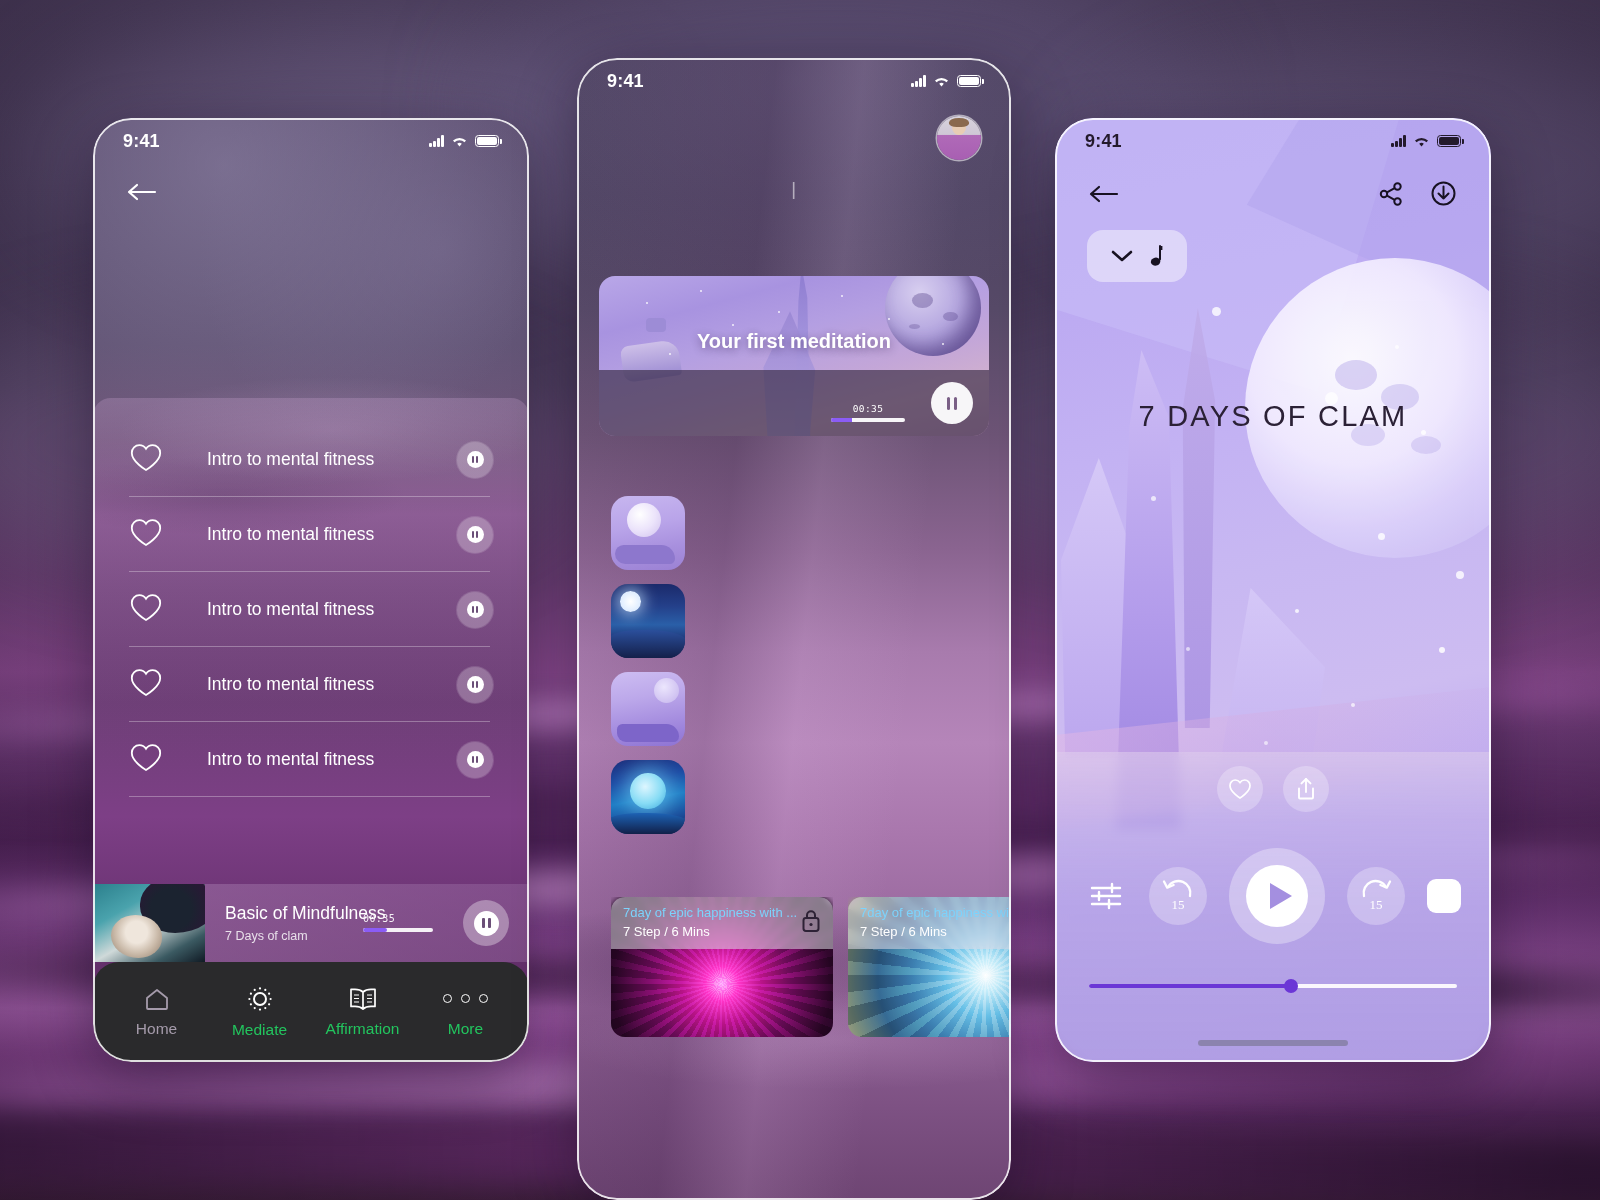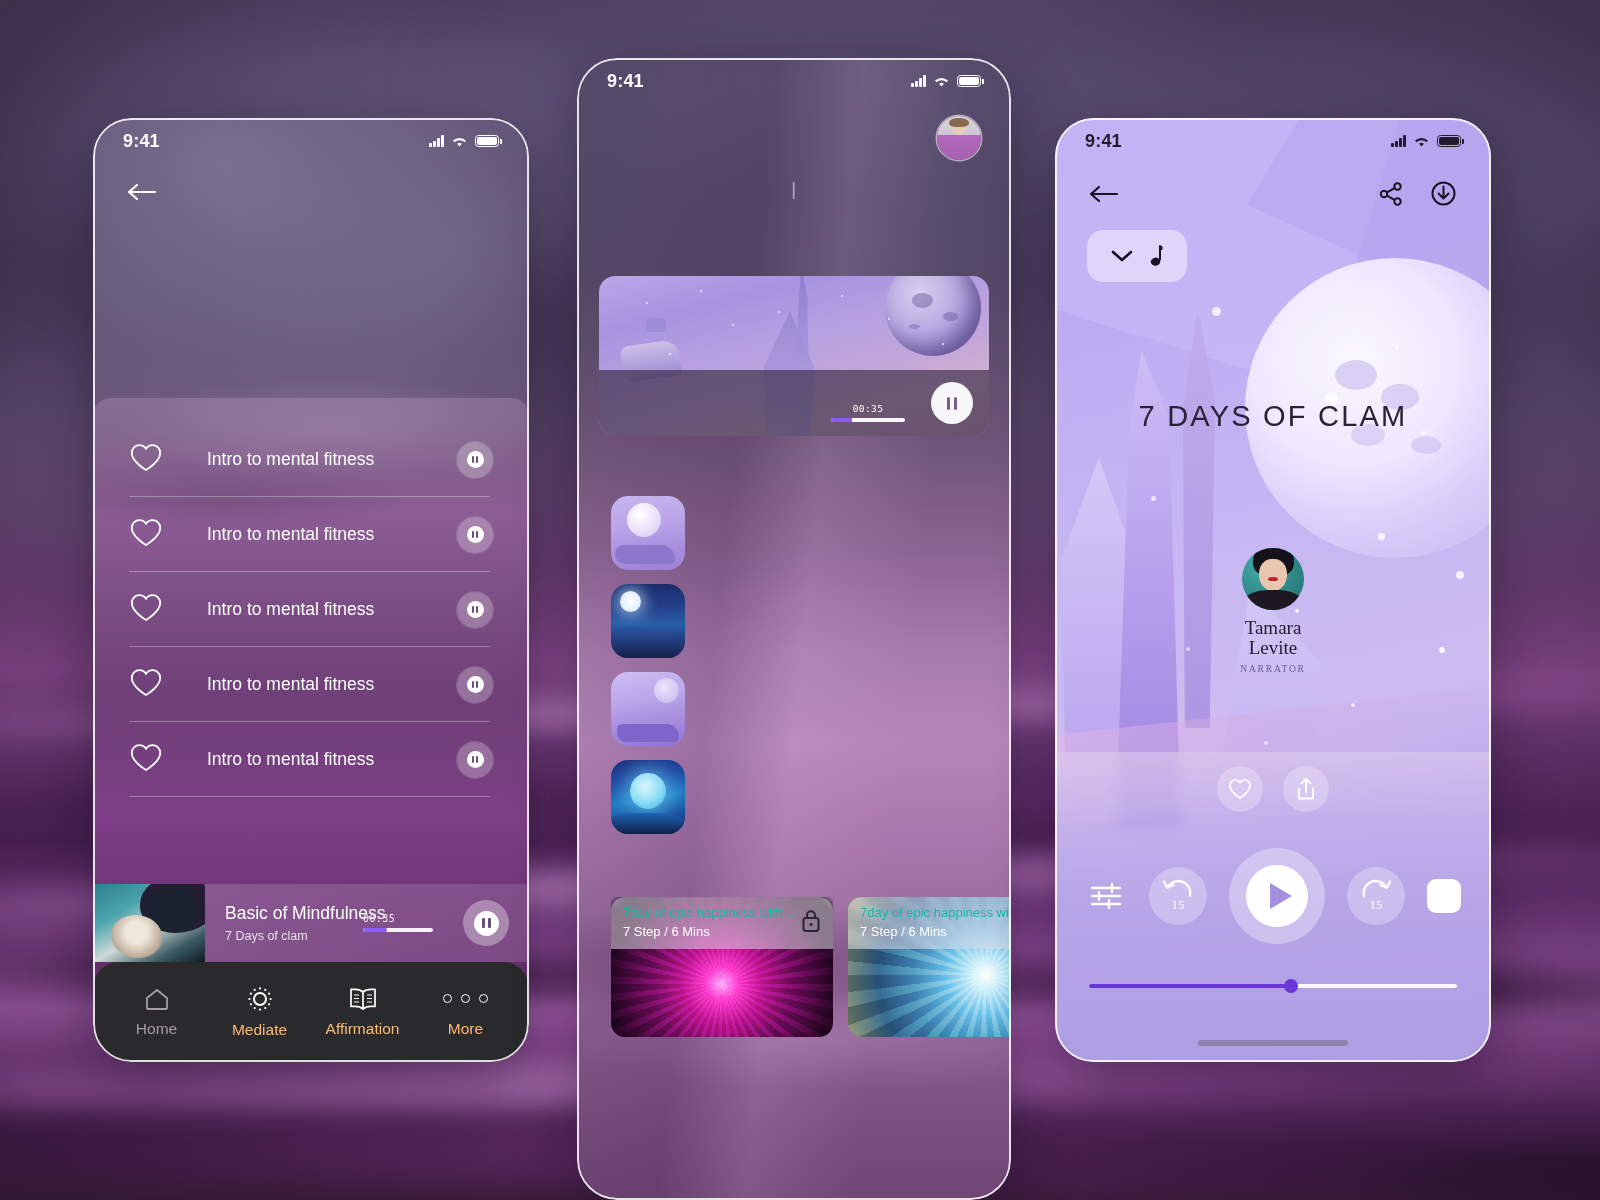--- a/index.html
+++ b/index.html
@@ -130,21 +130,21 @@
   .p1-pbtn { position:absolute; right:20px; width:46px; height:46px; border-radius:50%; background:rgba(255,255,255,.34); display:flex; align-items:center; justify-content:center; }
   .p1-pbtn b { width:25px; height:25px; border-radius:50%; background:#fff; display:flex; align-items:center; justify-content:center; gap:3px; }
   .p1-pbtn b i { width:3px; height:10px; background:#6b4f78; display:block; border-radius:1px; }
 
   .p1-nav {
     position:absolute; left:0; right:0; bottom:0; height:100px;
     background:#2a2a2c; border-radius:26px 26px 38px 38px;
     display:flex; align-items:center; justify-content:space-around; padding:0 12px;
   }
   .nav-item { display:flex; flex-direction:column; align-items:center; gap:9px; width:92px; cursor:pointer; }
-  .nav-lbl { font-size:15.5px; color:#fdba74; }
+  .nav-lbl { font-size:15.5px; color:#22c55e; }
   .nav-item.dim .nav-lbl { color:#a59bab; }
   .nav-item.dim svg { color:#a59bab; }
   .dots { display:flex; gap:9px; height:24px; align-items:center; }
   .dots i { width:9px; height:9px; border-radius:50%; border:1.4px solid #fff; display:block; }
 
   
   #p2bg { position:absolute; inset:0;
     background:
       radial-gradient(ellipse 120% 30% at 50% 2%, rgba(110,98,135,.5), transparent 70%),
       linear-gradient(180deg,#4d4260 0%,#4f4462 12%,#574a68 22%,#6d5476 33%,#8a6490 43%,#a87bad 52%,#b585b9 60%,#a977ad 68%,#9a6a9f 76%,#8e5f93 84%,#7d5183 92%,#6e4573 100%);
@@ -215,21 +215,21 @@
   .th-c .moon { position:absolute; right:8%; top:8%; width:34%; height:34%; border-radius:50%; background:radial-gradient(circle at 40% 36%,#ece6fd,#c3b2ec); }
   .th-c .ld { position:absolute; left:8%; bottom:6%; width:84%; height:24%; background:#7d65c9; border-radius:6px 14px 6px 10px; }
   .th-d { background:linear-gradient(170deg,#1b2c7a 0%,#1c4aa3 28%,#1f7cc4 52%,#1a4e9c 76%,#14245e 100%); }
   .th-d .moon { position:absolute; left:26%; top:18%; width:48%; height:48%; border-radius:50%; background:radial-gradient(circle at 42% 38%,#ddf6ff 0%,#87dcf5 55%,#3aa7dd 100%); box-shadow:0 0 20px 6px rgba(120,220,255,.55); }
   .th-d .ld { position:absolute; left:-5%; bottom:0; width:110%; height:28%; background:linear-gradient(180deg,#1d62b4,#112049); border-radius:40% 50% 0 0; }
 
   .p2-mind { font-size:20px; font-weight:500; margin:26px 0 0 34px; }
   .mind-row { display:flex; gap:15px; margin:14px 0 0 34px; }
   .mind-card { width:222px; height:140px; border-radius:14px; overflow:hidden; position:relative; flex:0 0 222px; }
   .mc-head { position:absolute; left:0; right:0; top:0; height:52px; background:rgba(225,220,232,.55); backdrop-filter:blur(3px); padding:8px 12px; }
-  .mc-t { font-size:13px; color:#14b8a6; white-space:nowrap; overflow:hidden; }
+  .mc-t { font-size:13px; color:#7dd3fc; white-space:nowrap; overflow:hidden; }
   .mc-s { font-size:13px; color:#fff; margin-top:4px; }
   .mc-lock { position:absolute; right:12px; top:12px; color:#2e2236; }
   .mc-img { position:absolute; inset:0; top:0; }
   .mc-img.flower { background:radial-gradient(circle at 50% 62%, #ffb3ff 0%, #ff3fd0 12%, #c4189a 28%, #7b0d66 50%, #2c0628 78%, #17041a 100%); }
   .mc-img.flower::after { content:''; position:absolute; inset:0;
     background:repeating-conic-gradient(from 0deg at 50% 62%, rgba(255,255,255,.12) 0deg 4deg, rgba(0,0,0,.18) 4deg 9deg); mix-blend-mode:overlay; }
   .mc-img.ice { background:radial-gradient(circle at 62% 56%, #ffffff 0%, #cdeffb 10%, #7bc6e8 26%, #4a8fb8 46%, #2e5c80 68%, #6d7c6a 88%, #97906f 100%); }
   .mc-img.ice::after { content:''; position:absolute; inset:0;
     background:repeating-conic-gradient(from 10deg at 62% 56%, rgba(255,255,255,.16) 0deg 6deg, rgba(10,40,70,.2) 6deg 13deg); mix-blend-mode:overlay; }
 
@@ -527,20 +527,21 @@
       <div class="hero-rock"></div>
       <div class="hero-rock2"></div>
       <div class="hero-star" style="left:12%;top:16%"></div>
         <div class="hero-star" style="left:26%;top:9%"></div>
       <div class="hero-star" style="left:34%;top:30%"></div>
         <div class="hero-star" style="left:62%;top:12%"></div>
       <div class="hero-star" style="left:74%;top:26%"></div>
         <div class="hero-star" style="left:88%;top:42%"></div>
       <div class="hero-star" style="left:18%;top:48%"></div>
         <div class="hero-star" style="left:46%;top:22%"></div>
+      <div style="position:absolute;left:0;right:0;top:54px;text-align:center;font-size:20px;font-weight:600;text-shadow:0 2px 8px rgba(40,20,60,.45)">Your first meditation</div>
       <div class="hero-cap">
         <div class="hero-time">
           <div class="hero-tl">00:35</div>
           <div class="hero-bar">
               <i style="width: 28%;"></i>
             </div>
         </div>
         <div class="hero-pbtn">
             <i></i>
             <i></i>
@@ -712,33 +713,20 @@
         </svg>
       <svg width="16" height="22" viewBox="0 0 16 22">
           <path d="M13 1v13.2" stroke="#181222" stroke-width="2" fill="none" stroke-linecap="round"></path>
           <path d="M13 1h2.4v4H13z" fill="#181222"></path>
           <ellipse cx="8.6" cy="16.6" rx="4.8" ry="4" fill="#181222" transform="rotate(-12 8.6 16.6)"></ellipse>
         </svg>
     </div>
 
     <div class="p3-title">7 DAYS OF CLAM</div>
 
-    <div class="p3-nar">
-      <div class="p3-face">
-        <span class="hair"></span>
-          <span class="skin"></span>
-          <span class="lips"></span>
-          <span class="coat"></span>
-      </div>
-      <div class="p3-nname">
-        <div>Tamara</div>
-        <div>Levite</div>
-      </div>
-      <div class="p3-nrole">NARRATOR</div>
-    </div>
 
     <div class="p3-sheet">
       <div class="p3-fav">
         <span class="rnd">
           <svg width="24" height="22" viewBox="0 0 24 22">
               <path d="M12 20S2 14 2 7.4C2 4.3 4.4 2 7.3 2c1.9 0 3.6 1 4.7 2.6C13.1 3 14.8 2 16.7 2 19.6 2 22 4.3 22 7.4 22 14 12 20 12 20z" fill="none" stroke="#fff" stroke-width="1.7"></path>
             </svg>
         </span>
         <span class="rnd">
           <svg width="22" height="24" viewBox="0 0 22 24">

